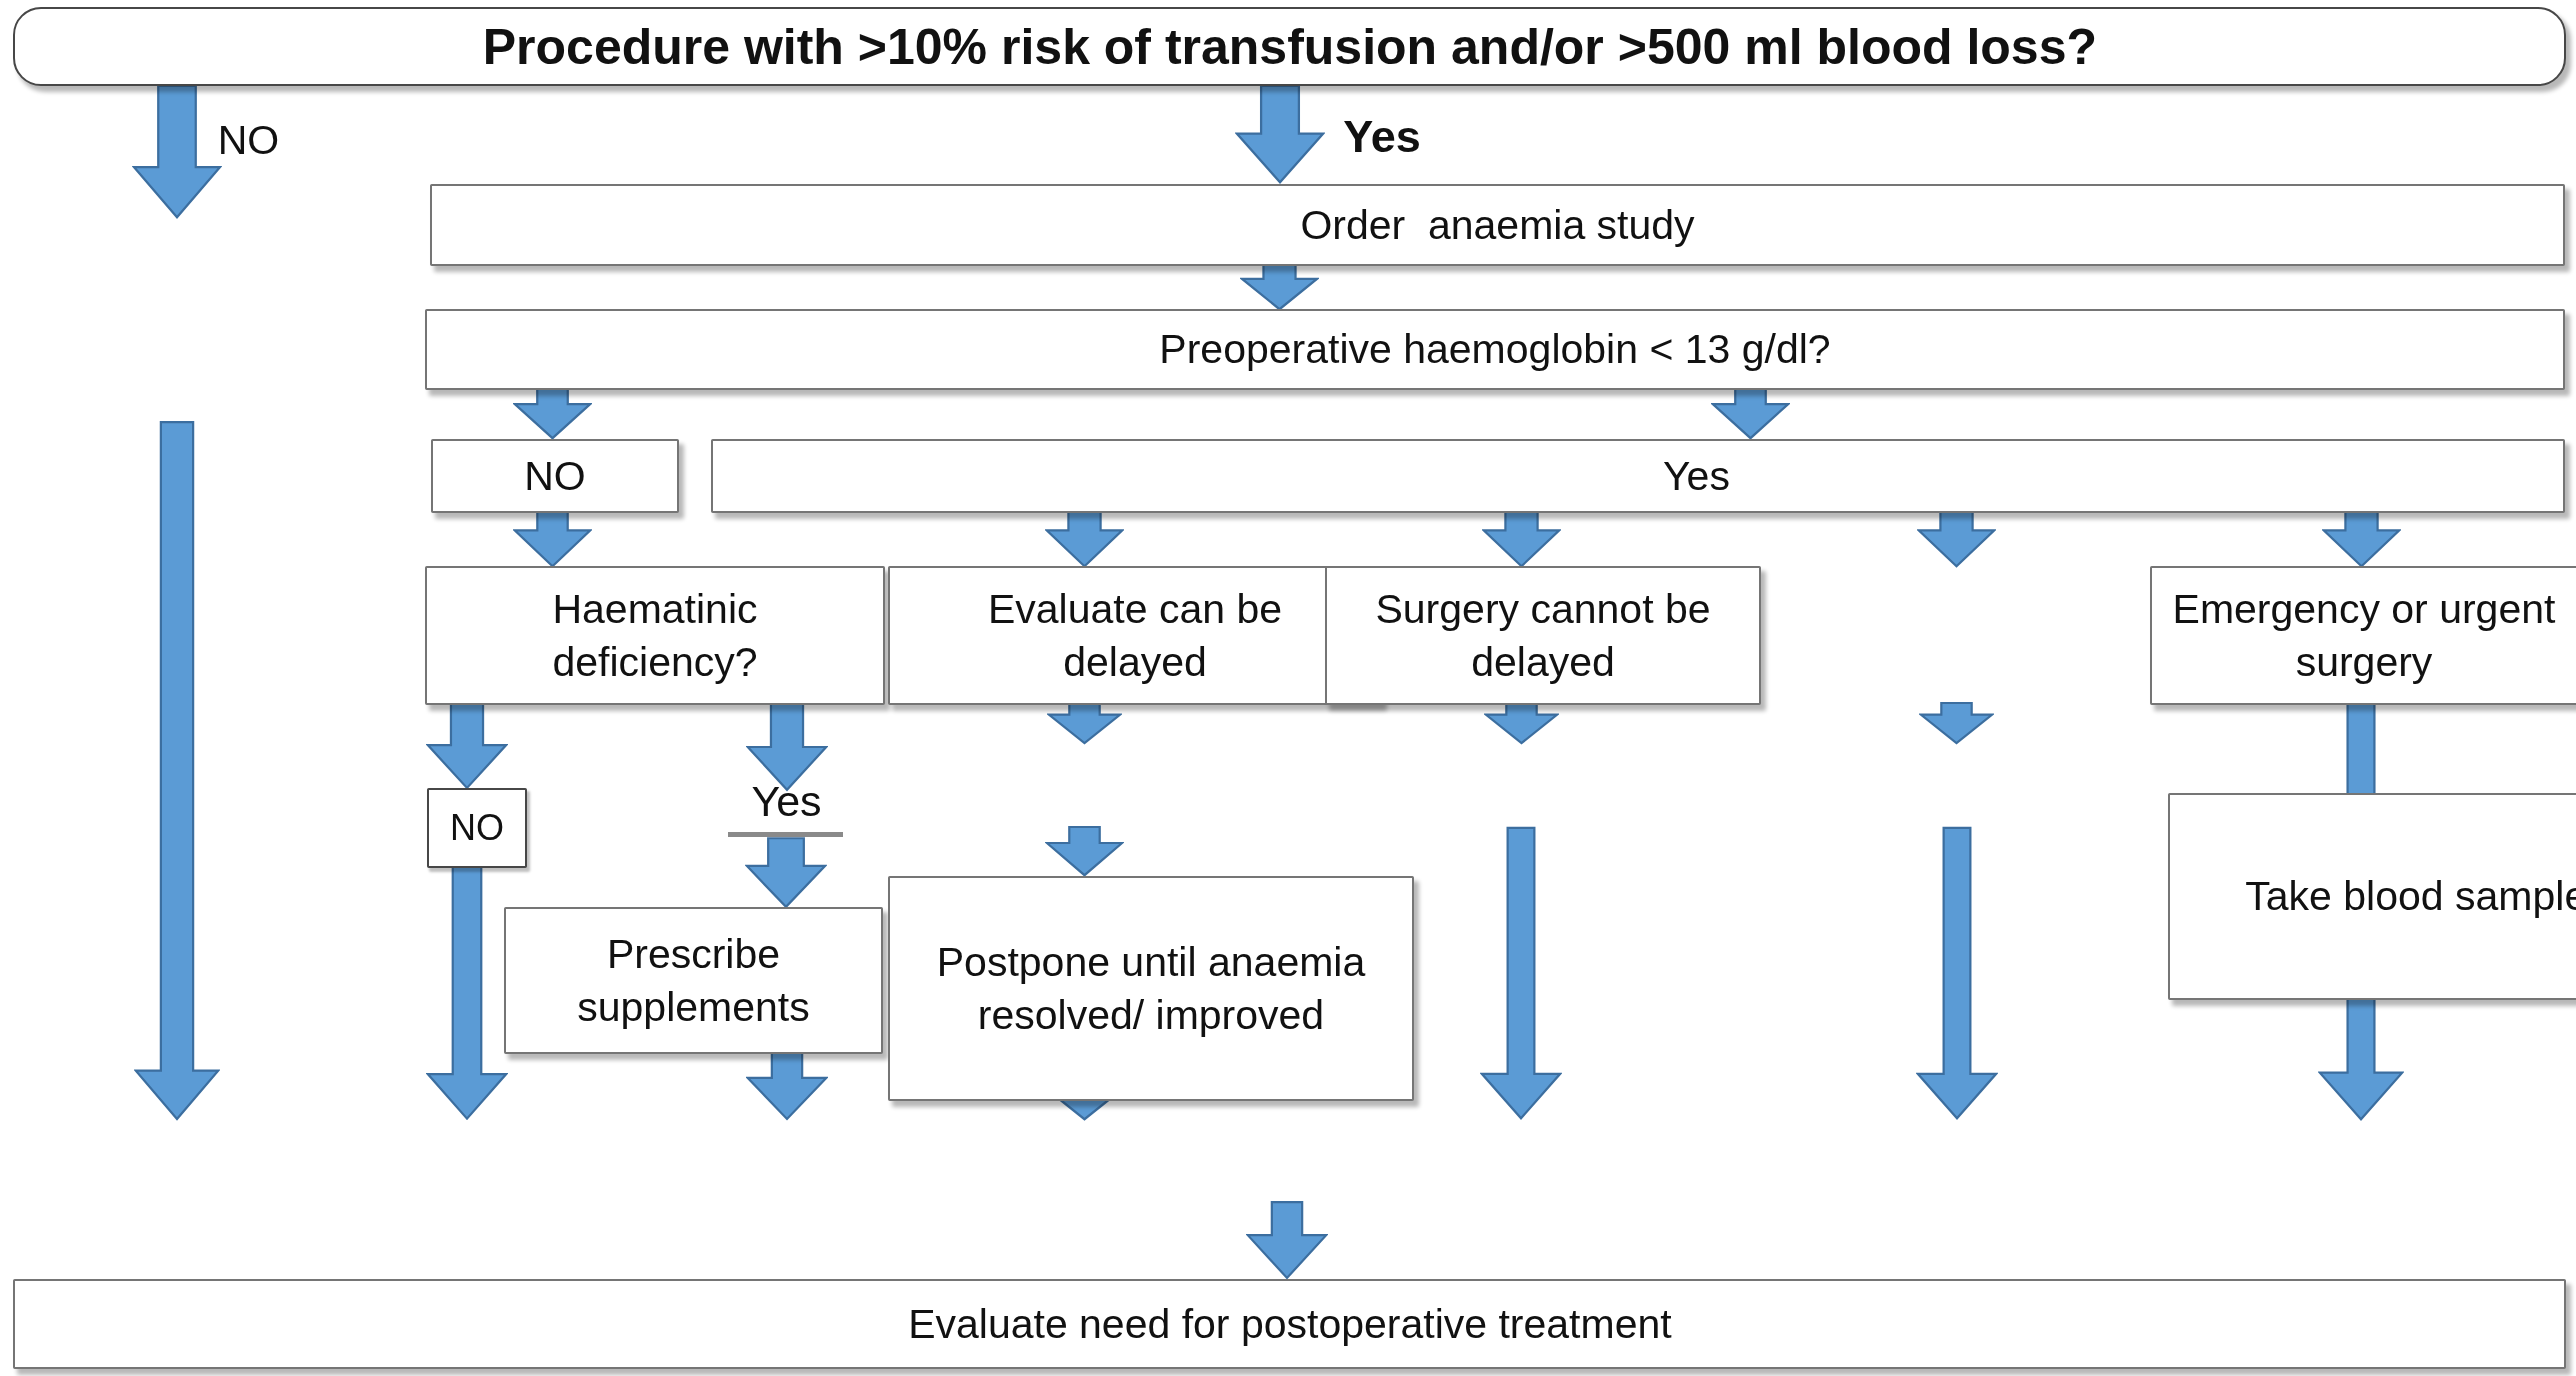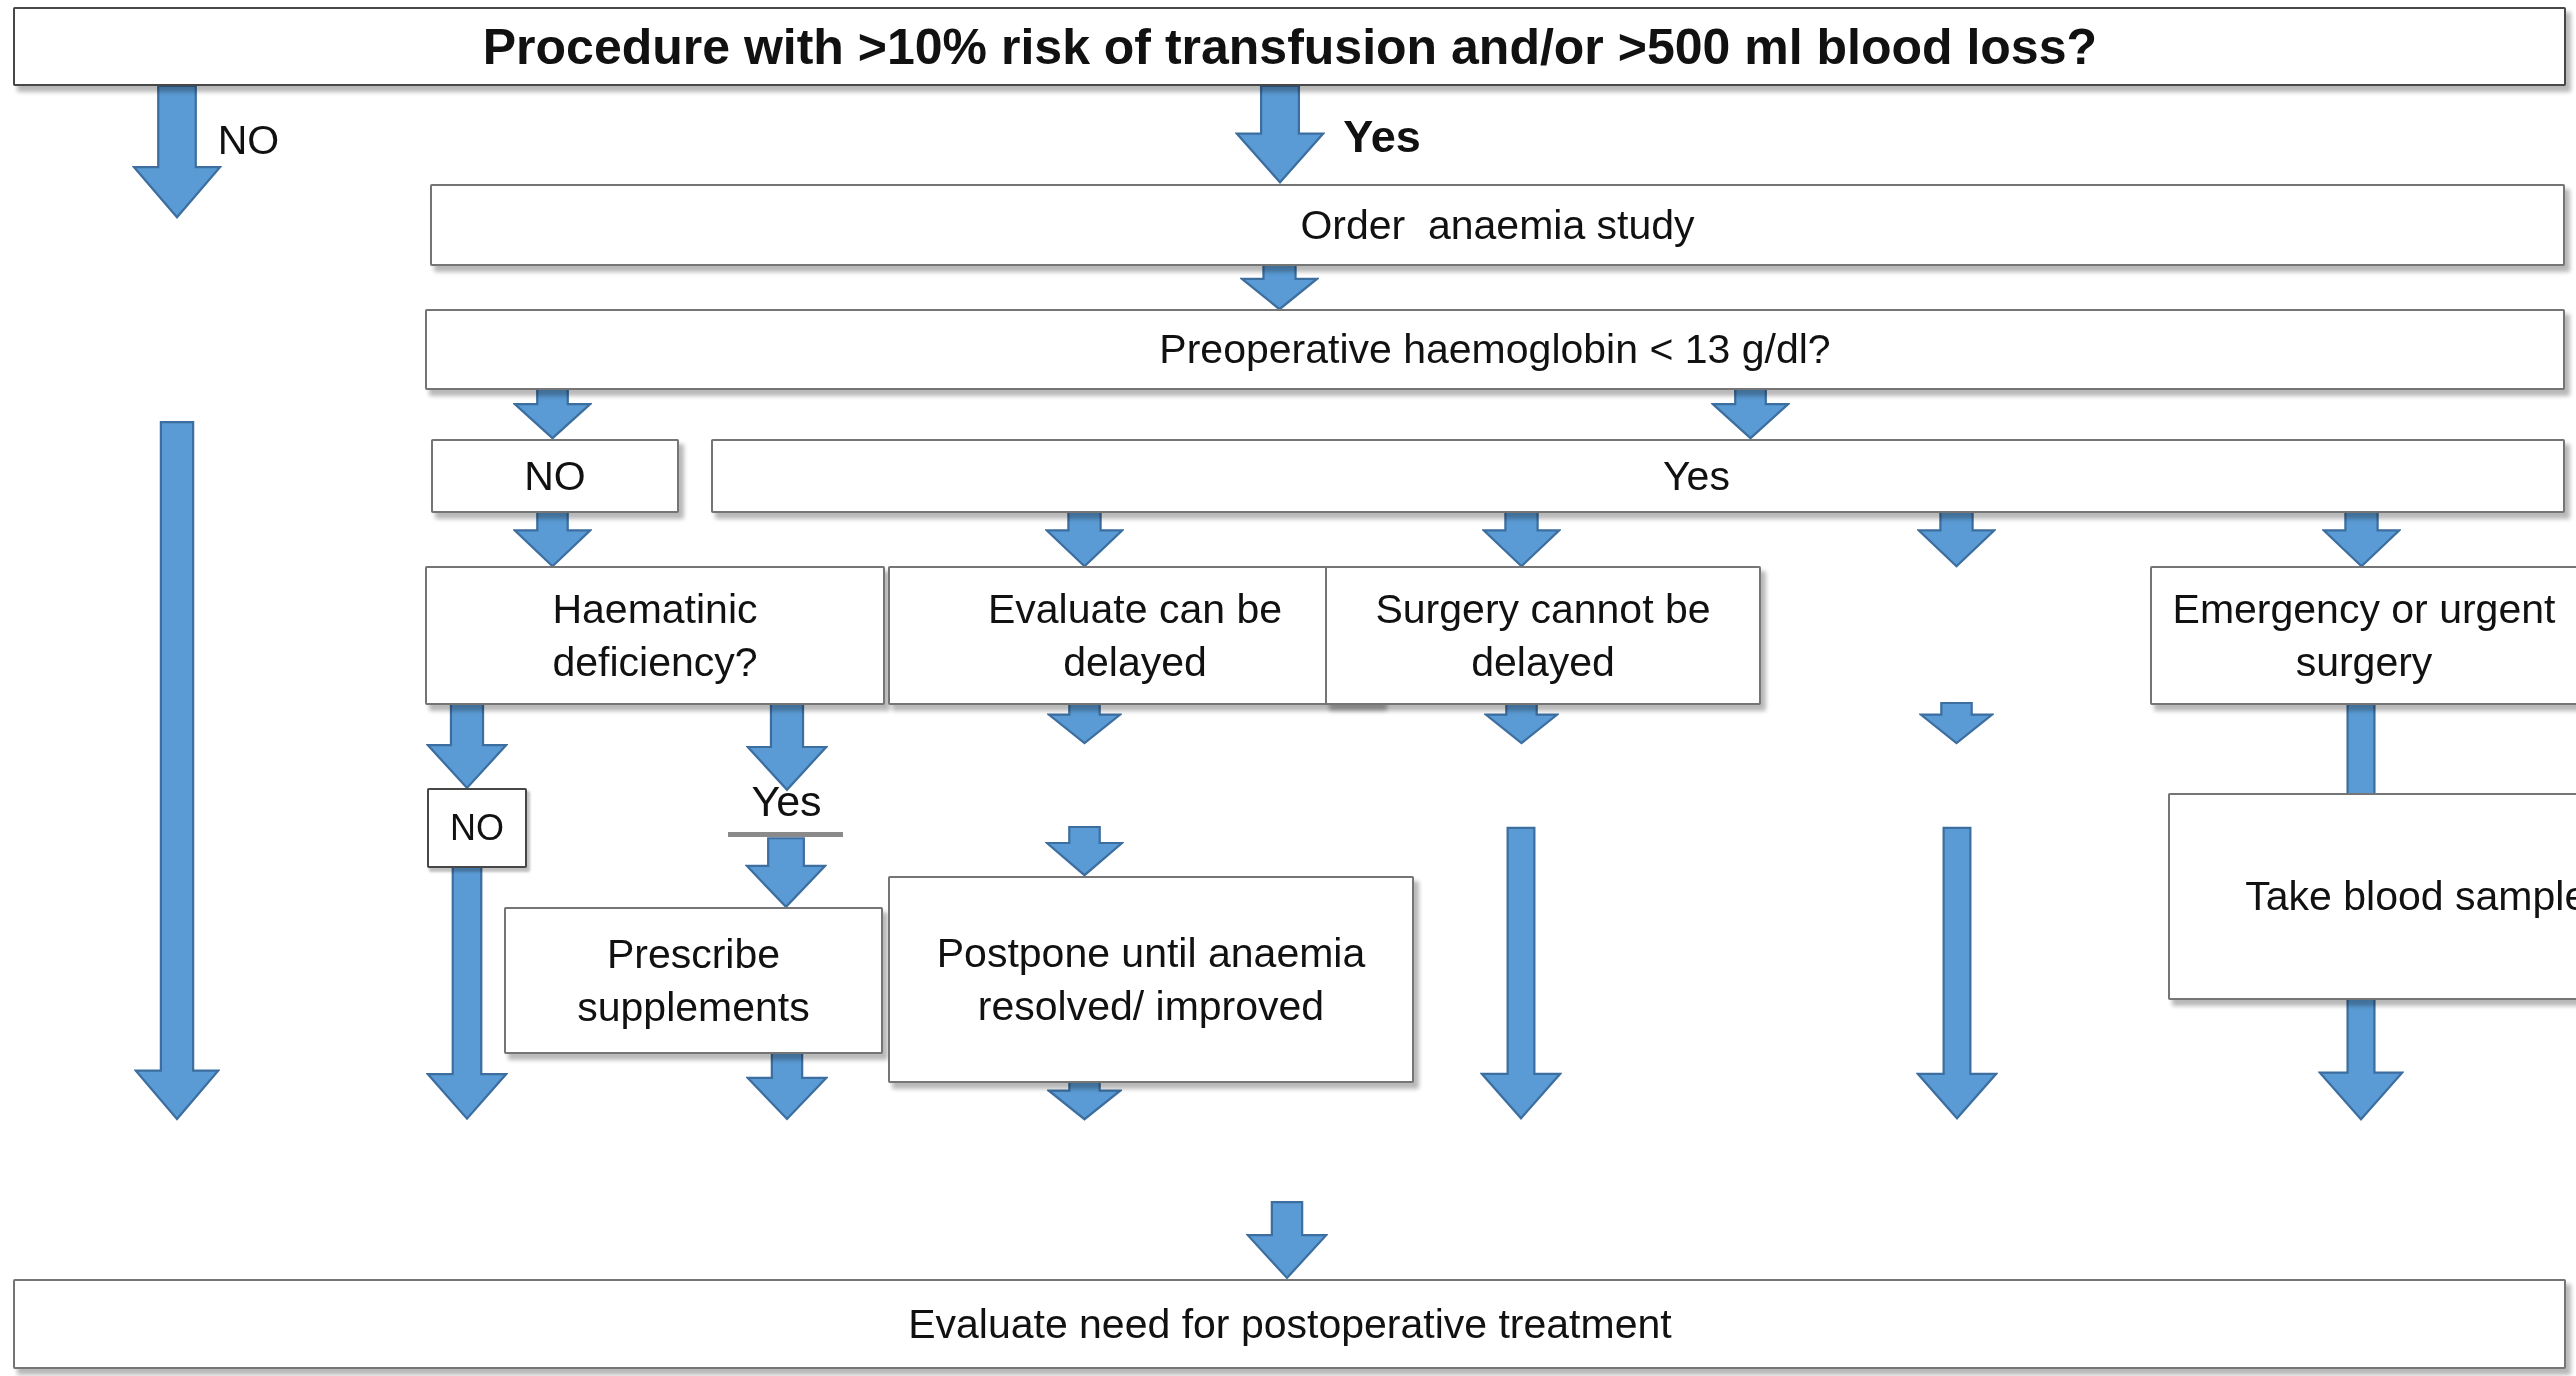--- a/index.html
+++ b/index.html
@@ -7,21 +7,21 @@
     position:relative;width:2576px;height:1376px;background:#ffffff;
     font-family:"Liberation Sans",sans-serif;color:#111111;overflow:hidden;
   }
   .node{
     position:absolute;background:#ffffff;border:2.7px solid #757575;
     box-shadow:4.5px 5.4px 4.5px rgba(0,0,0,0.28);
     display:flex;align-items:center;justify-content:center;text-align:center;
     font-size:41px;line-height:1.28;z-index:2;border-radius:1.8px;
   }
   .node.dark{border-color:#474747;}
-  .node.title{font-weight:bold;font-size:50px;}
+  .node.title{font-weight:bold;font-size:50px;border-radius:28px;}
   .node.small{font-size:36px;box-shadow:2.7px 3.6px 2.7px rgba(0,0,0,0.25);}
   .lbl{
     position:absolute;z-index:3;font-size:43px;display:flex;
     align-items:center;justify-content:center;text-align:center;
   }
   .lbl.bold{font-weight:bold;}
   .arrow{position:absolute;z-index:1;}
   .arrow svg{display:block;}
   .hline{position:absolute;background:#8a8a8a;z-index:1;}
   .pre{white-space:pre;}
@@ -179,21 +179,21 @@
   <div class="node" style="left:1325px;top:566px;width:378px;height:135px;padding:0 27px">Surgery cannot be delayed</div>
 
 
   <div class="node" style="left:2150px;top:566px;width:406px;height:135px;padding:0 9px">Emergency or urgent surgery</div>
 
 
   <div class="node small dark" style="left:427px;top:788px;width:96px;height:76px">NO</div>
 
   <div class="node" style="left:504px;top:907px;width:335px;height:143px;padding:0 20px">Prescribe supplements</div>
 
-  <div class="node" style="left:888px;top:876px;width:468px;height:203px;padding:0 27px">Postpone until anaemia resolved/ improved</div>
+  <div class="node" style="left:888px;top:876px;width:468px;height:203px;padding:9px 27px">Postpone until anaemia resolved/ improved</div>
 
   <div class="node" style="left:2168px;top:793px;width:387px;height:203px;padding:0 63px">Take blood samples</div>
 
 
   <div class="node" style="left:13.4px;top:1279px;width:2549px;height:86px">Evaluate need for postoperative treatment</div>
 
   <div class="lbl" style="left:179px;top:115px;width:139px;height:50px;font-size:41px">NO</div>
 
   <div class="lbl bold" style="left:1308px;top:109px;width:148px;height:56px;font-size:45px">Yes</div>
 

